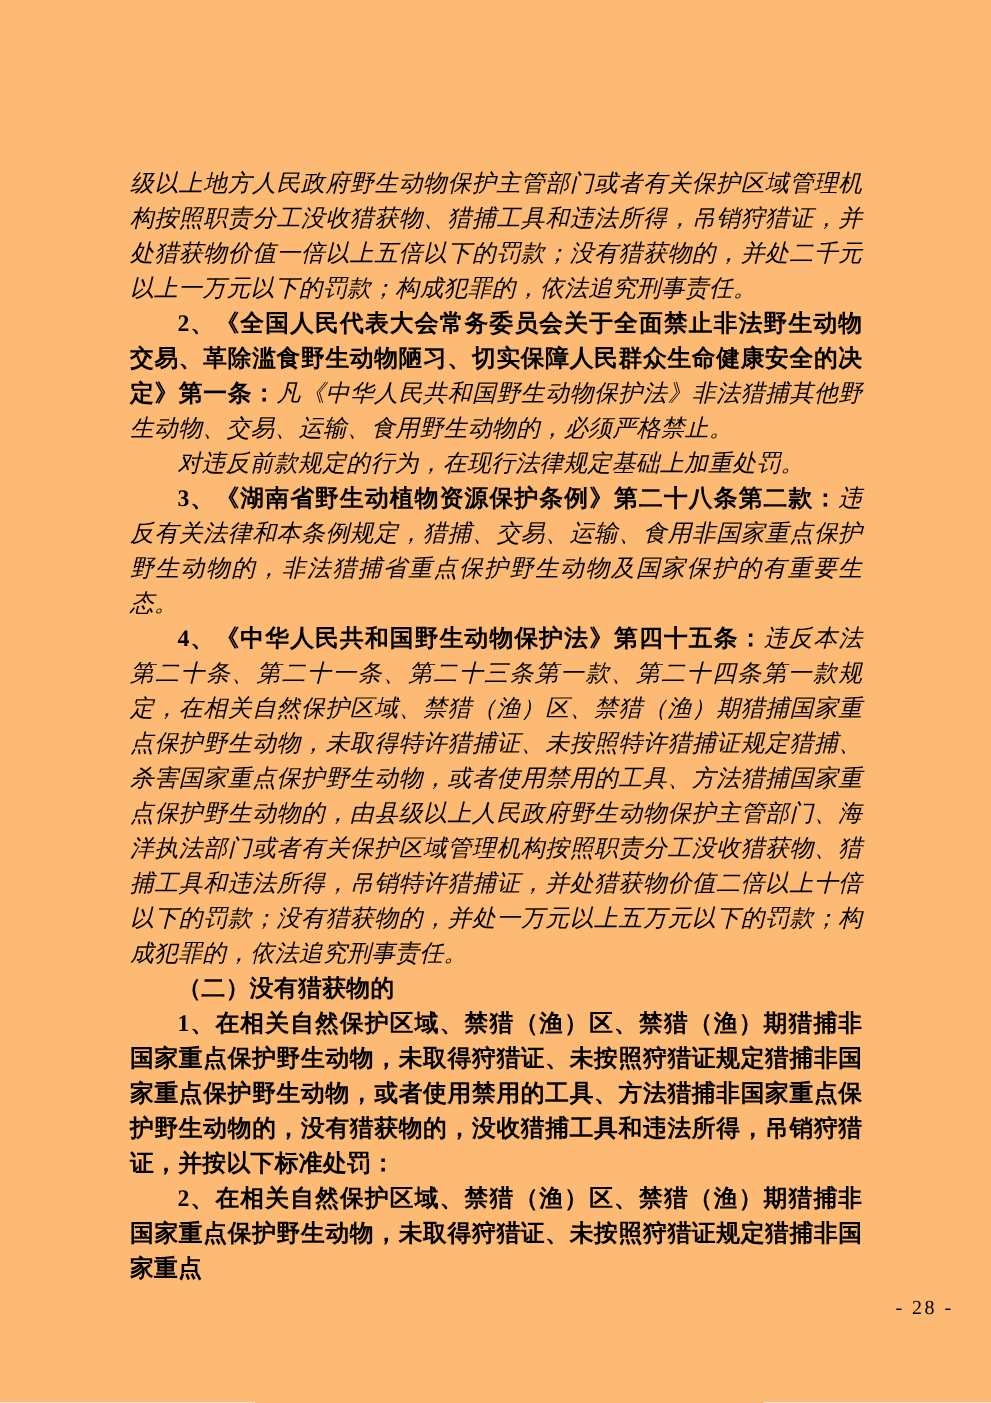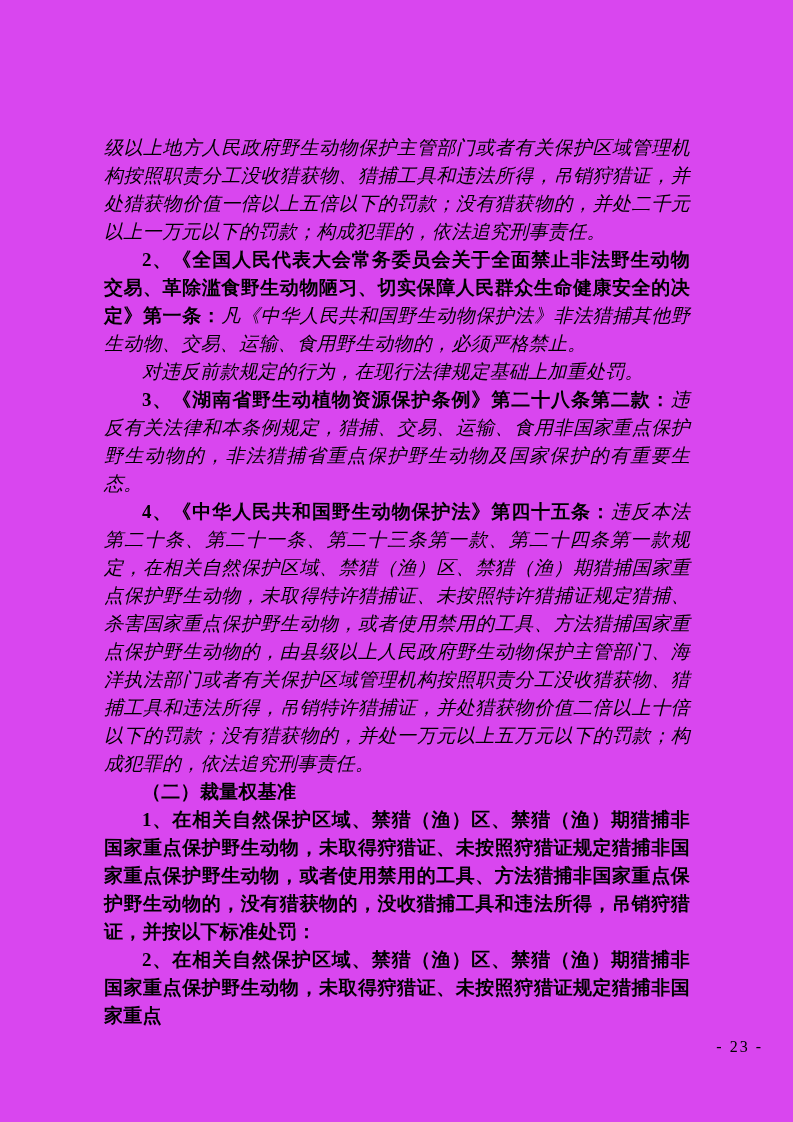--- a/index.html
+++ b/index.html
@@ -5,21 +5,21 @@
   * { margin: 0; padding: 0; box-sizing: border-box; }
   html, body { background: #ffffff; }
   body {
     font-family: "Liberation Serif", "DejaVu Serif", serif;
     color: #000000;
   }
   .page {
     position: relative;
     width: 793px;
     height: 1122px;
-    background: #d946ef;
+    background: #fdba74;
     overflow: hidden;
     margin: 0 auto;
   }
   .content {
     position: absolute;
     left: 104px;
     top: 134px;
     width: 586px;
   }
   .para {
@@ -45,18 +45,18 @@
 </head>
 <body>
 
 <div class="page">
   <div class="content" id="content">
       <p class="para"><span class="run kai">级以上地方人民政府野生动物保护主管部门或者有关保护区域管理机构按照职责分工没收猎获物、猎捕工具和违法所得，吊销狩猎证，并处猎获物价值一倍以上五倍以下的罚款；没有猎获物的，并处二千元以上一万元以下的罚款；构成犯罪的，依法追究刑事责任。</span></p>
       <p class="para indent"><span class="run bold">2、《全国人民代表大会常务委员会关于全面禁止非法野生动物交易、革除滥食野生动物陋习、切实保障人民群众生命健康安全的决定》第一条：</span><span class="run kai">凡《中华人民共和国野生动物保护法》非法猎捕其他野生动物、交易、运输、食用野生动物的，必须严格禁止。</span></p>
       <p class="para indent"><span class="run kai">对违反前款规定的行为，在现行法律规定基础上加重处罚。</span></p>
       <p class="para indent"><span class="run bold">3、《湖南省野生动植物资源保护条例》第二十八条第二款：</span><span class="run kai">违反有关法律和本条例规定，猎捕、交易、运输、食用非国家重点保护野生动物的，非法猎捕省重点保护野生动物及国家保护的有重要生态。</span></p>
       <p class="para indent"><span class="run bold">4、《中华人民共和国野生动物保护法》第四十五条：</span><span class="run kai">违反本法第二十条、第二十一条、第二十三条第一款、第二十四条第一款规定，在相关自然保护区域、禁猎（渔）区、禁猎（渔）期猎捕国家重点保护野生动物，未取得特许猎捕证、未按照特许猎捕证规定猎捕、杀害国家重点保护野生动物，或者使用禁用的工具、方法猎捕国家重点保护野生动物的，由县级以上人民政府野生动物保护主管部门、海洋执法部门或者有关保护区域管理机构按照职责分工没收猎获物、猎捕工具和违法所得，吊销特许猎捕证，并处猎获物价值二倍以上十倍以下的罚款；没有猎获物的，并处一万元以上五万元以下的罚款；构成犯罪的，依法追究刑事责任。</span></p>
-      <p class="para indent"><span class="run bold">（二）裁量权基准</span></p>
+      <p class="para indent"><span class="run bold">（二）没有猎获物的</span></p>
       <p class="para indent"><span class="run normal">1、在相关自然保护区域、禁猎（渔）区、禁猎（渔）期猎捕非国家重点保护野生动物，未取得狩猎证、未按照狩猎证规定猎捕非国家重点保护野生动物，或者使用禁用的工具、方法猎捕非国家重点保护野生动物的，没有猎获物的，没收猎捕工具和违法所得，吊销狩猎证，并按以下标准处罚：</span></p>
       <p class="para indent"><span class="run normal">2、在相关自然保护区域、禁猎（渔）区、禁猎（渔）期猎捕非国家重点保护野生动物，未取得狩猎证、未按照狩猎证规定猎捕非国家重点</span></p>
     </div>
-  <div class="page-number">- 23 -</div>
+  <div class="page-number">- 28 -</div>
 </div>
 
 </body></html>

